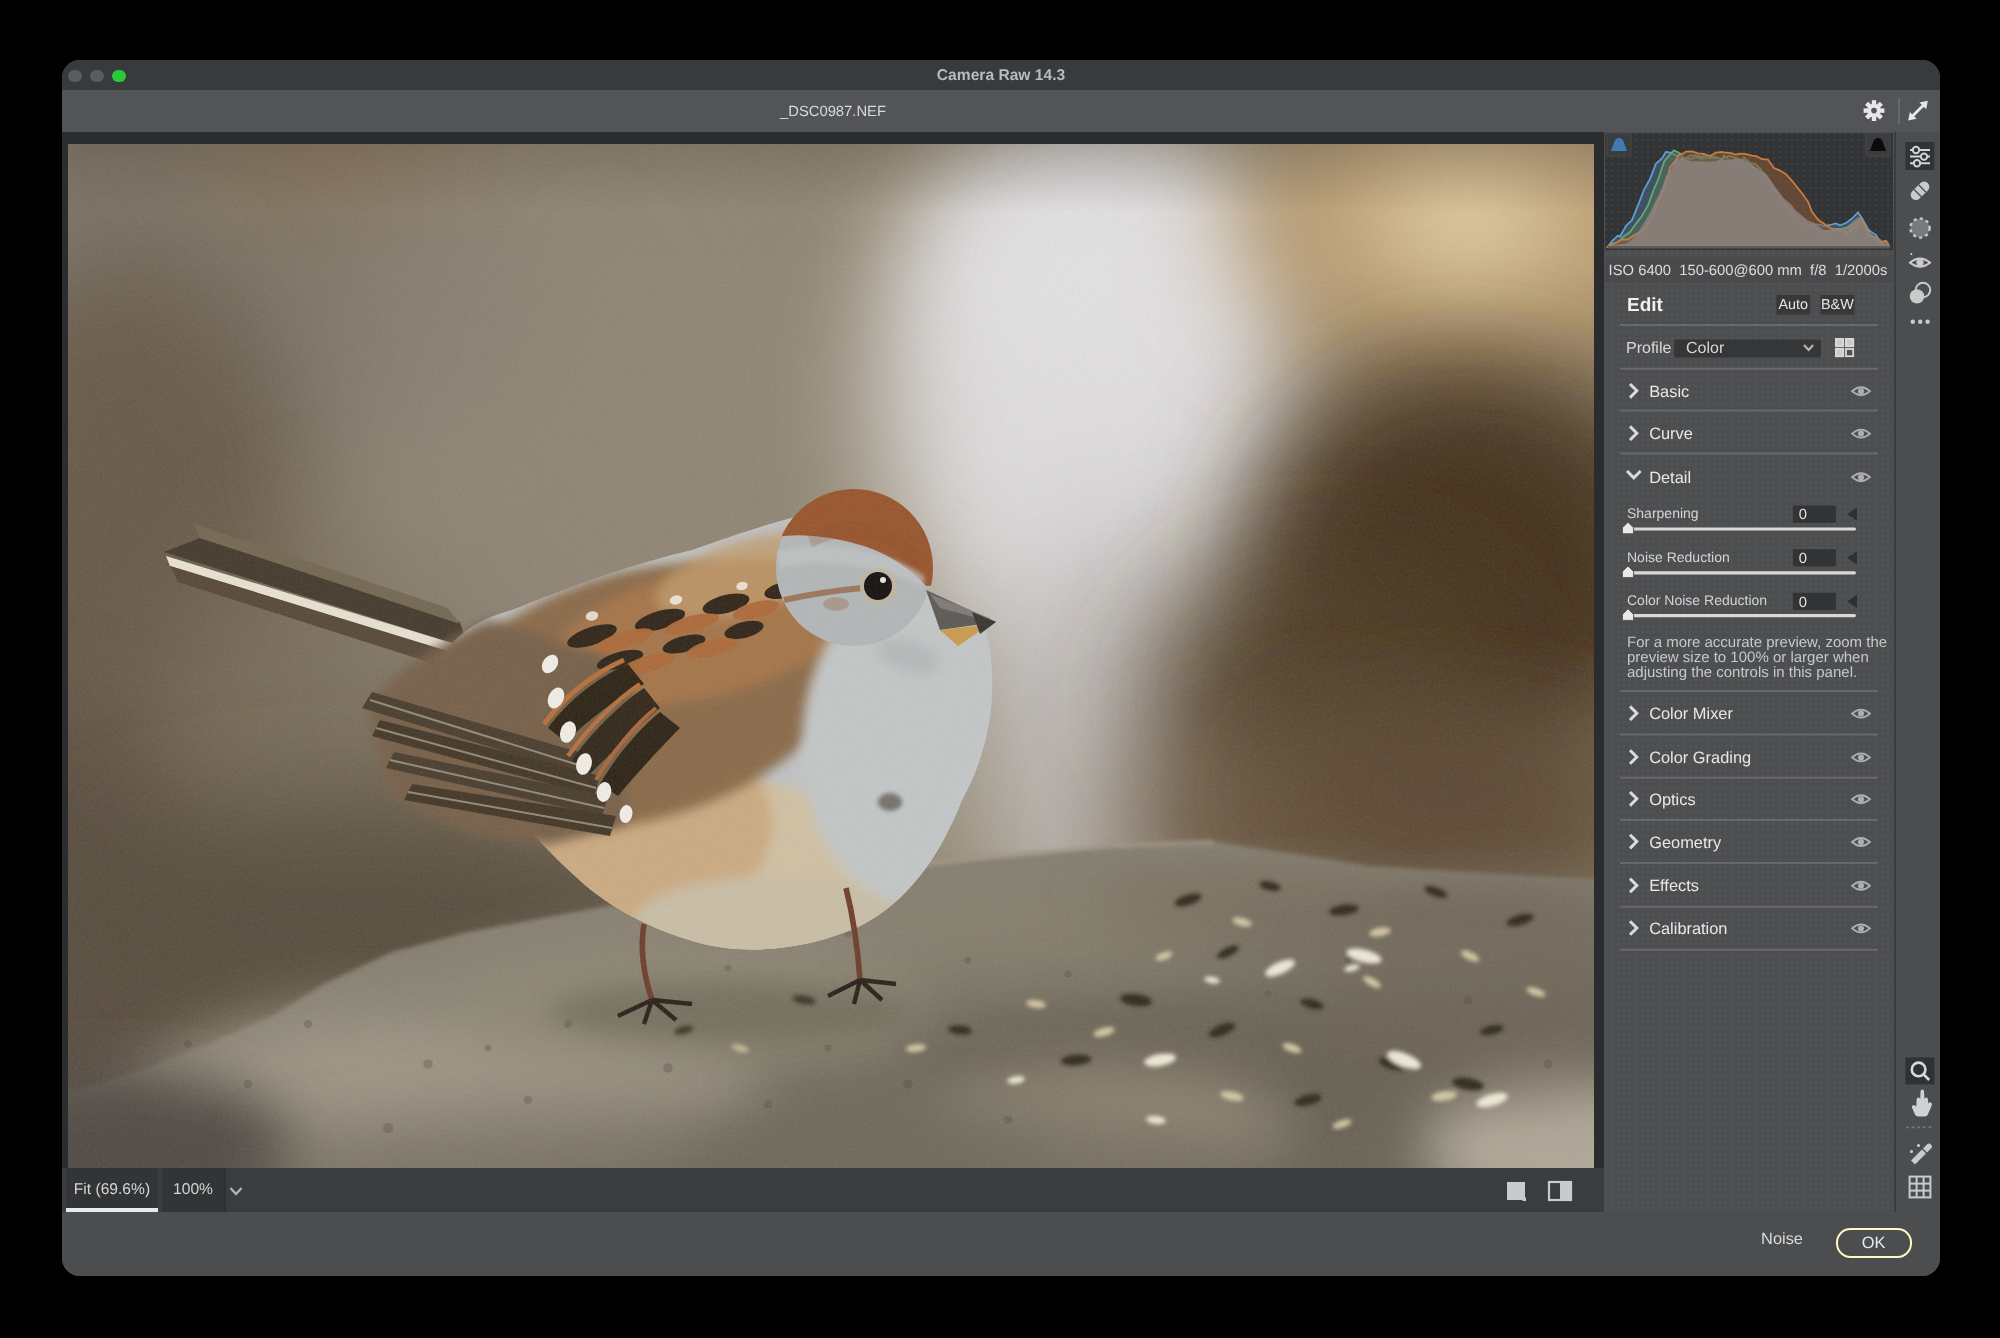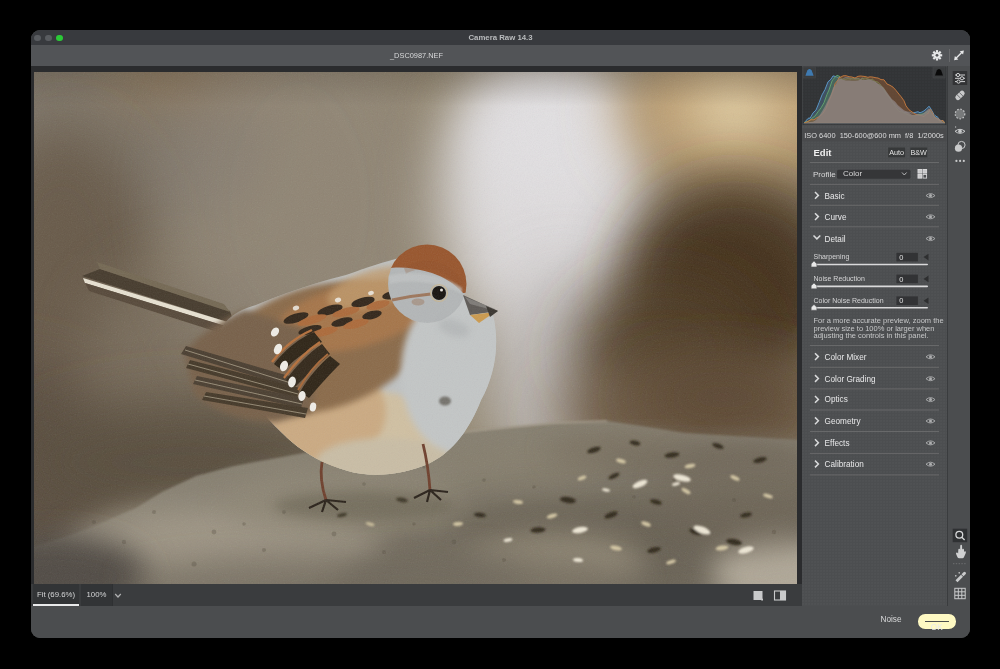--- a/index.html
+++ b/index.html
@@ -535,15 +535,15 @@
         <rect x="6.8" y="522.3" width="10.4" height="10.4"></rect>
         <line x1="10.3" y1="522.3" x2="10.3" y2="532.7"></line>
         <line x1="13.8" y1="522.3" x2="13.8" y2="532.7"></line>
         <line x1="6.8" y1="525.8" x2="17.2" y2="525.8"></line>
         <line x1="6.8" y1="529.3" x2="17.2" y2="529.3"></line>
       </g>
     </svg>
   </div>
   <div id="bottombar">
     <div style="position:absolute; left:840px; top:9px; width:40px; text-align:center; font-size:8.2px; color:#d9dadb;">Noise</div>
-    <div style="position:absolute; left:887px; top:8.4px; width:37.5px; height:14.4px; border:7px solid #fef9c3; border-radius:7.2px; text-align:center; font-size:8.2px; line-height:14.5px; color:#e8e9ea;">OK</div>
+    <div style="position:absolute; left:887px; top:8.4px; width:37.5px; height:14.4px; border:1px solid #fef9c3; border-radius:7.2px; text-align:center; font-size:8.2px; line-height:14.5px; color:#e8e9ea;">OK</div>
   </div>
 </div>
 
 </body></html>

